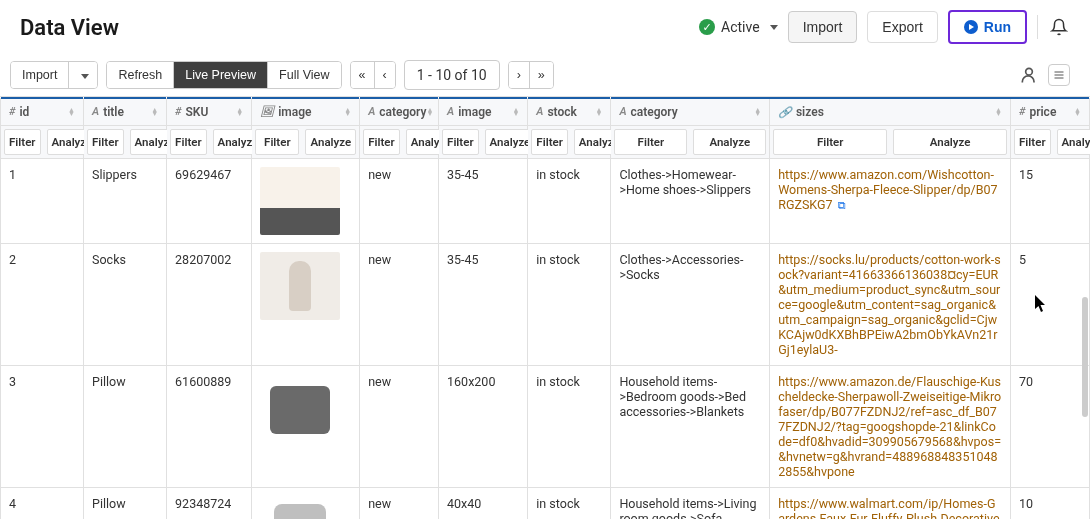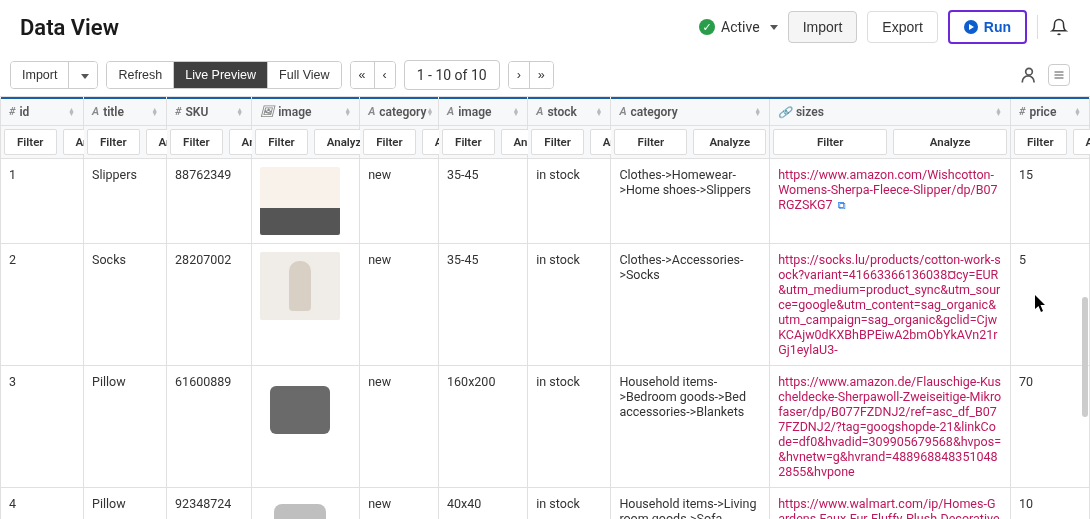--- a/index.html
+++ b/index.html
@@ -189,21 +189,21 @@
       color: #bbb;
       font-size: 7px;
     }
     .th-actions {
       display: flex;
       border-top: 1px solid #e0e0e0;
     }
     .th-actions .th-action {
       flex: 1;
       text-align: center;
-      padding: 5px 12px;
+      padding: 5px 4px;
       font-size: 11.5px;
       border: 1px solid #ddd;
       background: #fff;
       color: #333;
       cursor: pointer;
       margin: 3px;
       border-radius: 2px;
     }
     .th-top-border {
       height: 2px;
@@ -217,21 +217,21 @@
     
     tbody td {
       border: 1px solid #e0e0e0;
       padding: 8px;
       vertical-align: top;
       font-size: 12.5px;
       color: #333;
       word-wrap: break-word;
     }
     td.link-cell a {
-      color: #be185d;
+      color: #a16207;
       text-decoration: none;
       word-break: break-all;
     }
     .ext-link-icon {
       color: #1a73e8;
       font-size: 11px;
       margin-left: 2px;
     }
     .product-img {
       width: 80px;
@@ -527,21 +527,21 @@
               <span class="th-action">Filter</span>
               <span class="th-action">Analyze</span>
             </div>
           </th>
         </tr>
     </thead>
     <tbody id="table-body">
         <tr>
           <td>1</td>
           <td>Slippers</td>
-          <td>88762349</td>
+          <td>69629467</td>
           <td>
             <div class="product-img img-slippers"></div>
           </td>
           <td>new</td>
           <td>35-45</td>
           <td>in stock</td>
           <td>Clothes-&gt;Homewear-&gt;Home shoes-&gt;Slippers</td>
           <td class="link-cell"><a href="#">https://www.amazon.com/Wishcotton-Womens-Sherpa-Fleece-Slipper/dp/B07RGZSKG7</a> <span class="ext-link-icon">⧉</span></td>
           <td>15</td>
         </tr>

